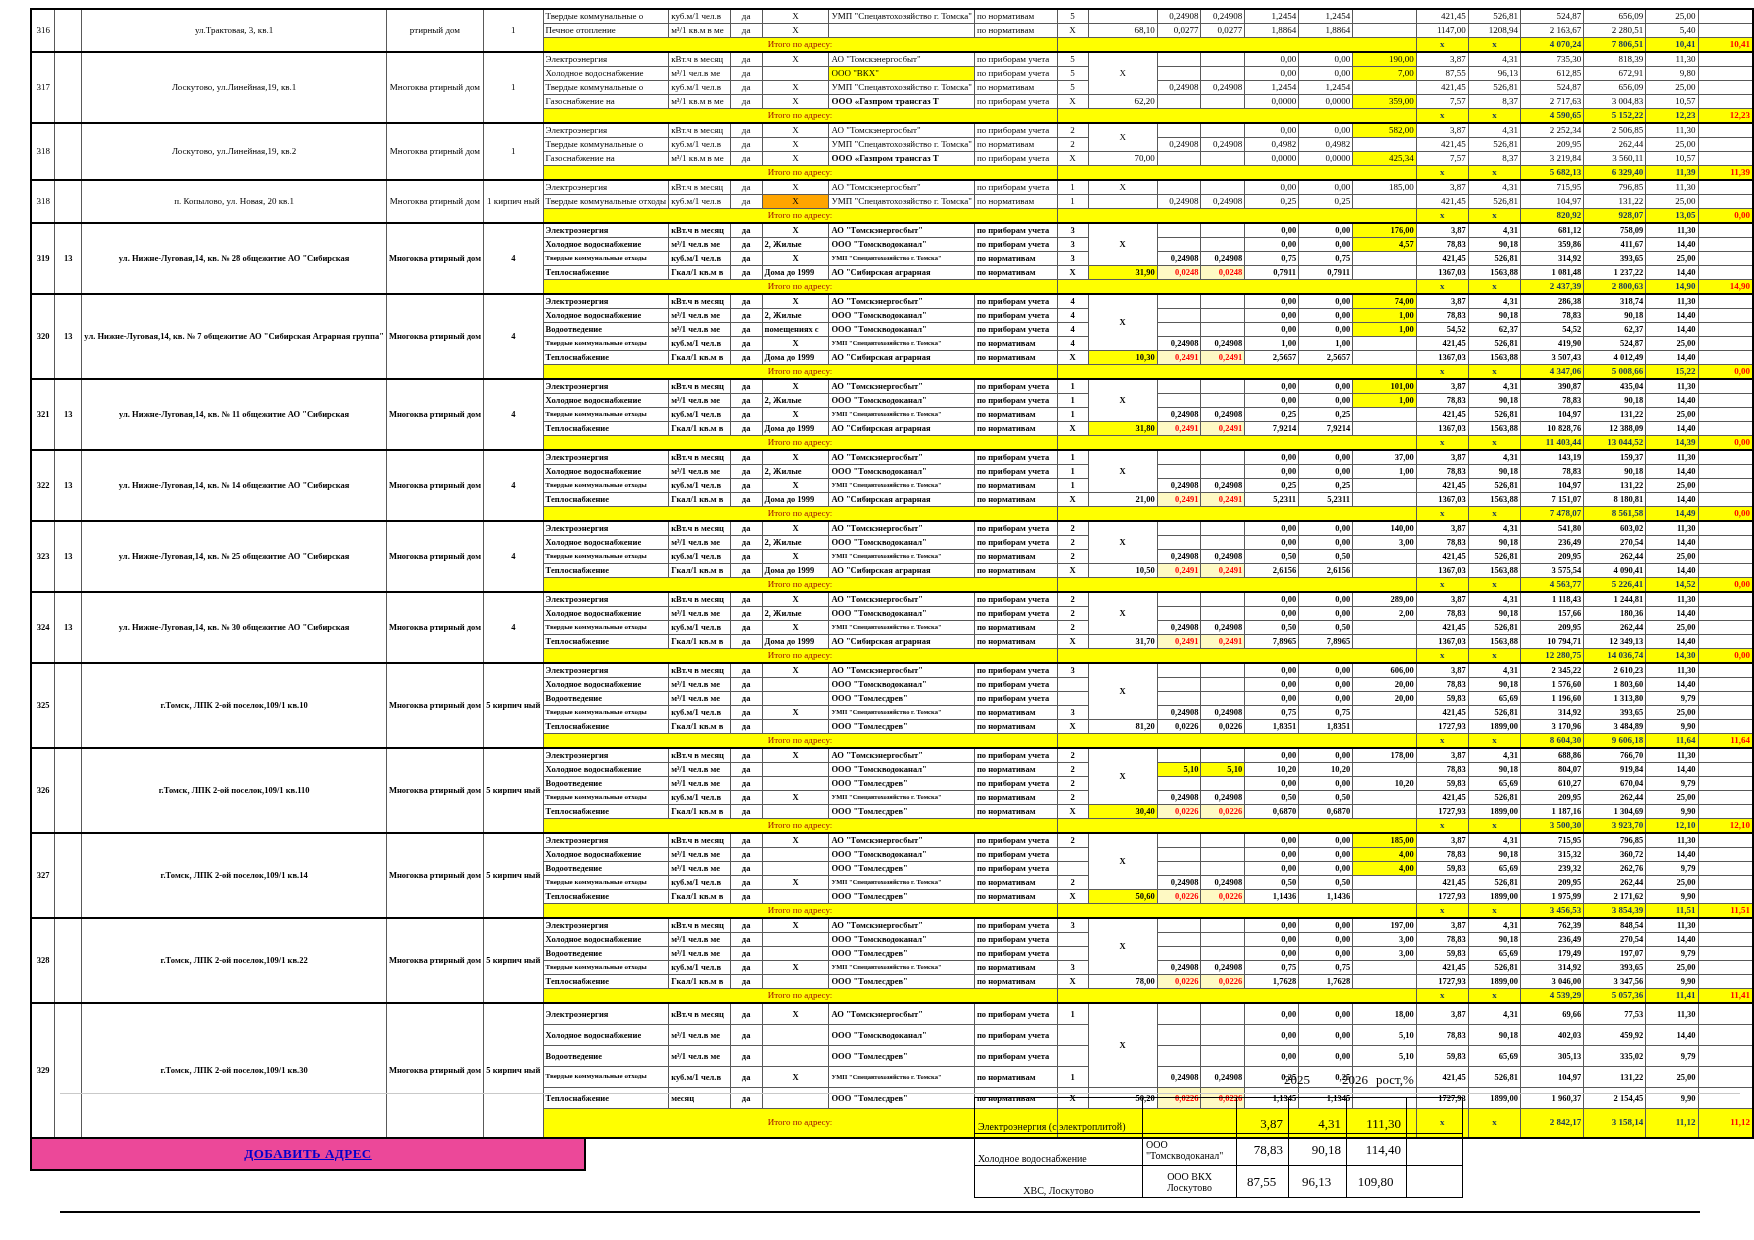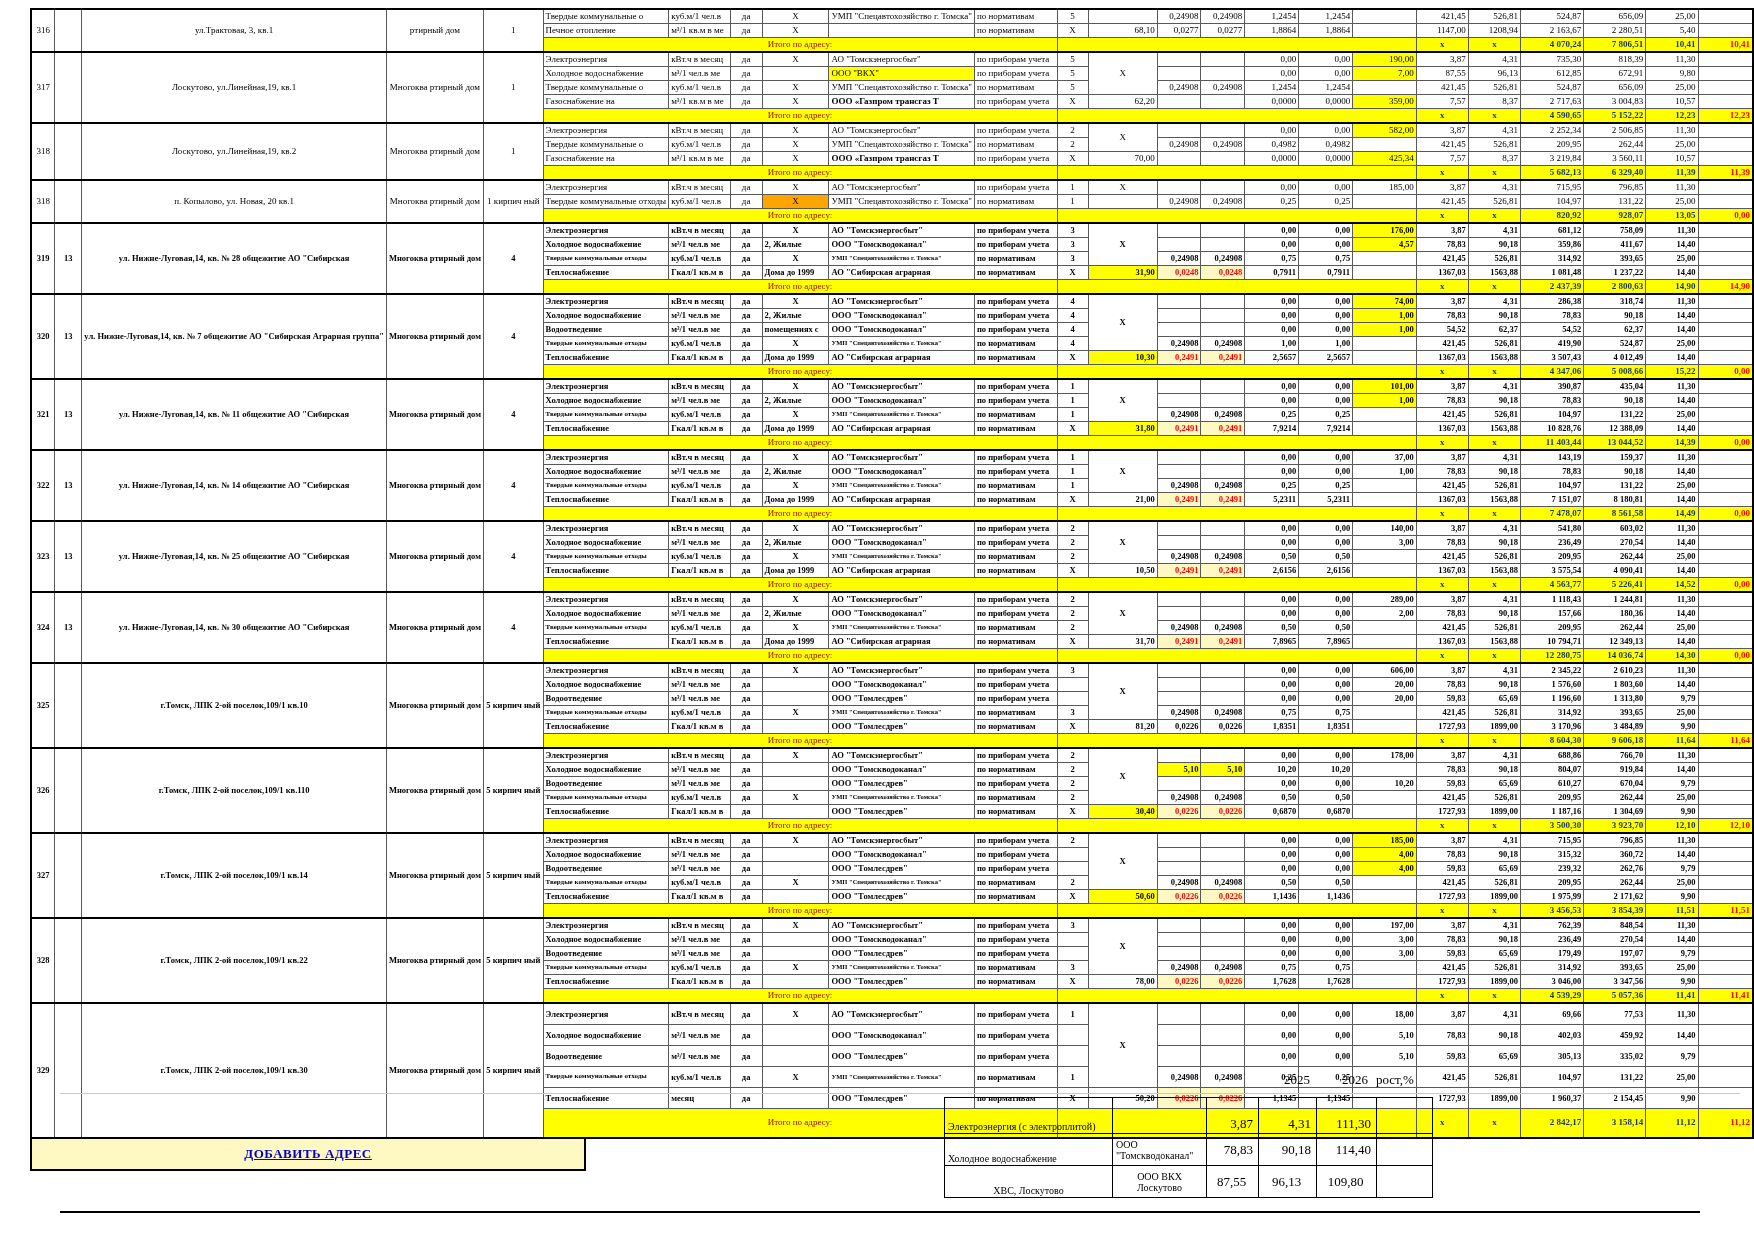--- a/index.html
+++ b/index.html
@@ -22,29 +22,29 @@
   tr.bd td{font-weight:bold;font-size:8.5px;}
   tr.bd td.sm{font-size:6.5px;}
   tr.bd td.s8{font-size:7px;}
   tr.tall td{height:20px;}
   tr.tot td{background:#FFFF00;height:13px;}
   tr.tot td.lbl{color:#9C0006;font-weight:normal;text-align:center;}
   tr.tot td.navy{color:#17375E;font-weight:bold;}
   tr.tot.tallTot td{height:28px;}
   td.redcol{border:none;border-right:1px solid #000;background:#fff;}
   tr.tot td.redcol{background:#FFFF00;border:1px solid #000;color:#FF0000;font-weight:bold;text-align:right;font-size:9px;}
-  #add-btn{width:552px;height:30px;background:#fef9c3;border:2px solid #000;border-top:none;display:flex;align-items:center;justify-content:center;}
+  #add-btn{width:552px;height:30px;background:#ec4899;border:2px solid #000;border-top:none;display:flex;align-items:center;justify-content:center;}
   #add-btn span{color:#0000CC;font-weight:bold;font-size:13px;text-decoration:underline;letter-spacing:0.5px;}
   #gray-line{position:absolute;left:60px;top:1093px;width:1680px;height:1px;background:#c9c9c9;}
   #black-line{position:absolute;left:60px;top:1211px;width:1640px;height:2px;background:#000;}
   #sum-head{position:absolute;left:996px;top:1072px;width:488px;font-size:13px;}
   #sum-head .h1{display:inline-block;width:314px;text-align:right;}
   #sum-head .h2{display:inline-block;width:58px;text-align:right;}
   #sum-head .h3{display:inline-block;padding-left:8px;}
-  table.sum{position:absolute;left:944px;top:1097px;border-collapse:collapse;table-layout:fixed;}
+  table.sum{position:absolute;left:974px;top:1097px;border-collapse:collapse;table-layout:fixed;}
   table.sum td{border:1px solid #000;font-size:10px;padding:1px 3px;vertical-align:middle;overflow:hidden;}
   table.sum td.num{font-size:13px;text-align:right;padding-right:5px;}
   table.sum td.prov{font-size:10px;white-space:normal;line-height:1.1;}
   table.sum tr.r1 td{height:33px;}
   table.sum tr.r2 td{height:19px;}
   table.sum tr.r3 td{height:29px;}
   table.sum tr.r4 td{height:29px;text-align:center;}
 </style>
 </head>
 <body>

